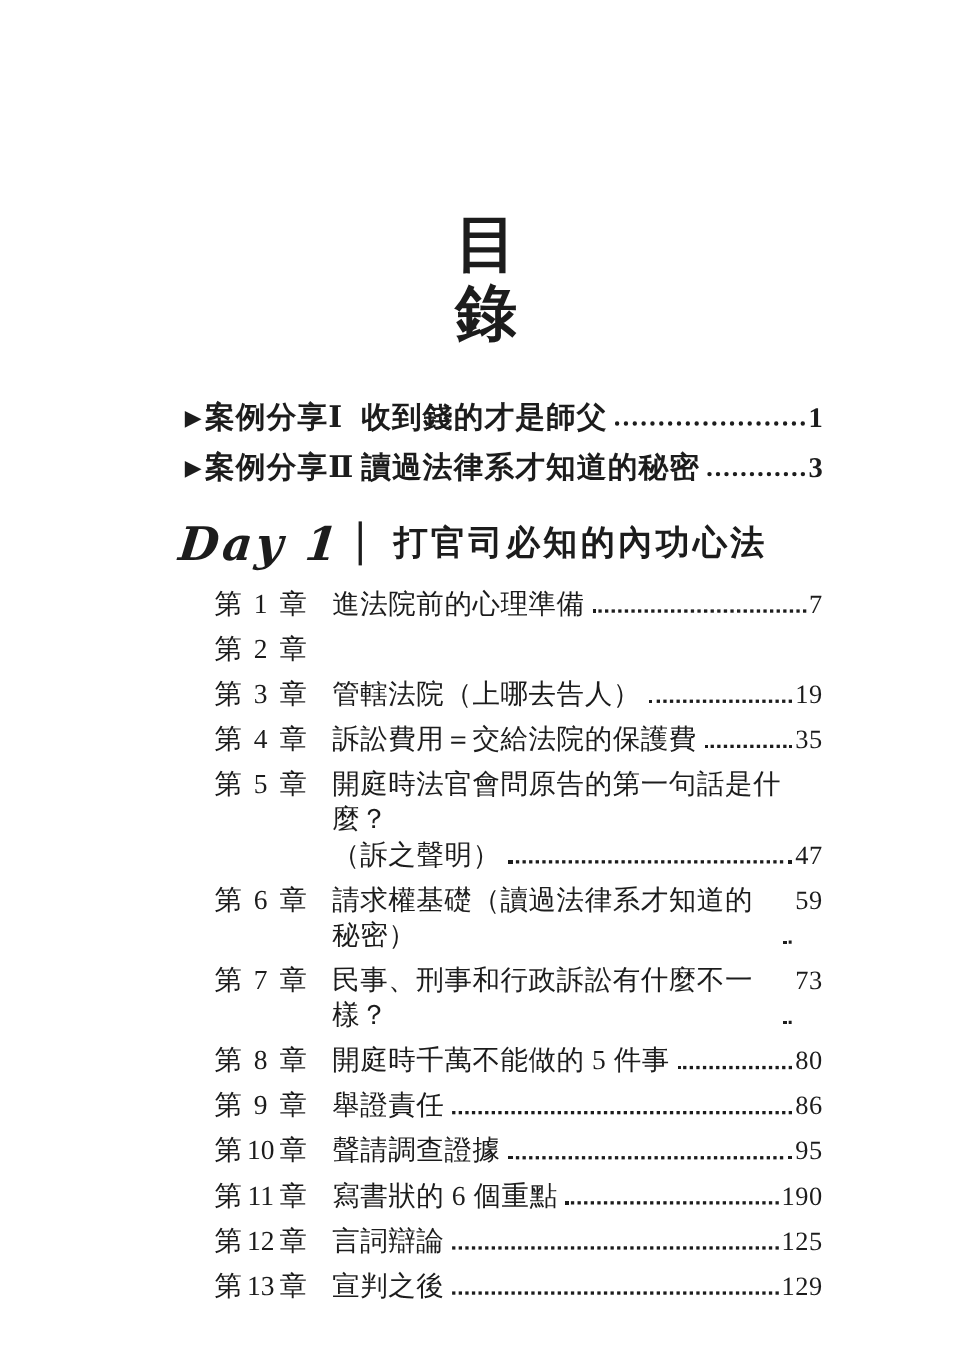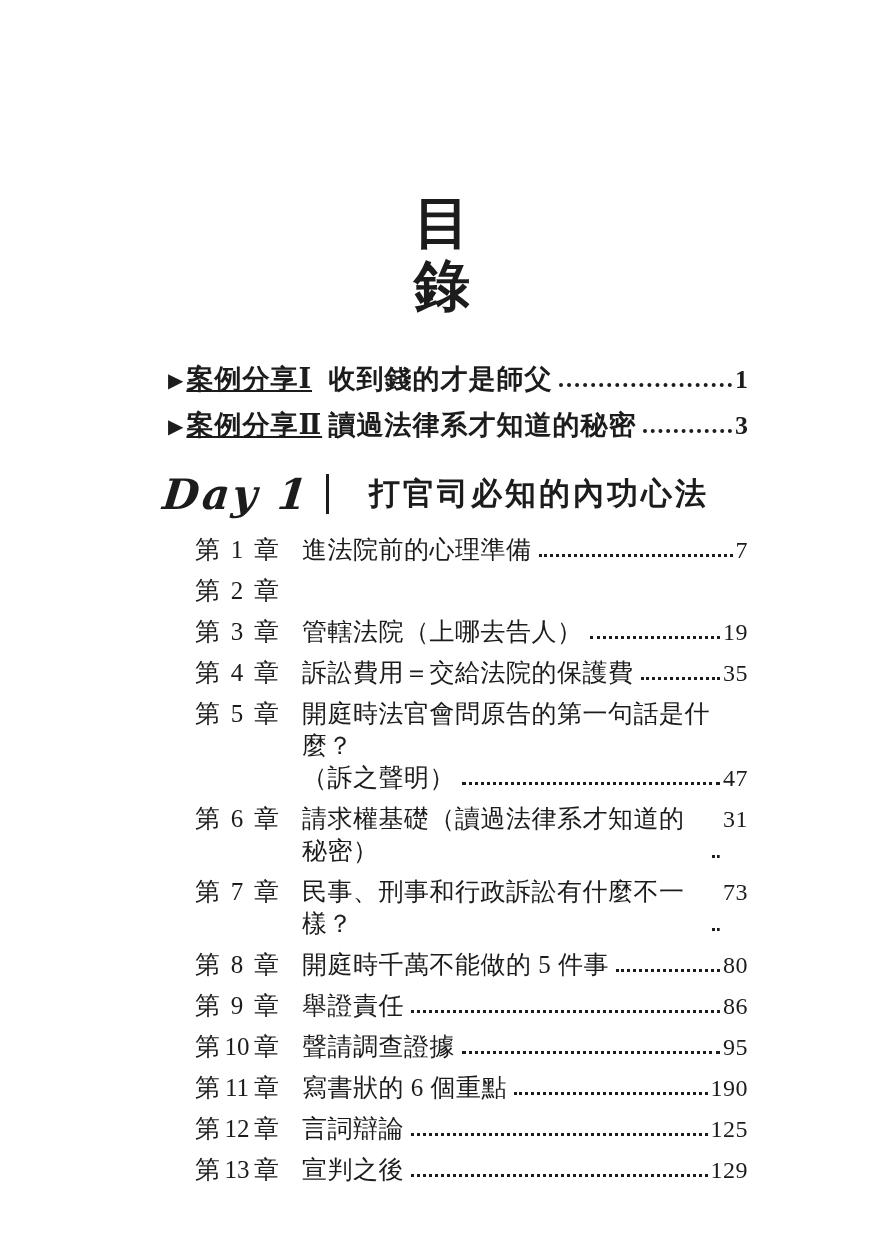--- a/index.html
+++ b/index.html
@@ -45,21 +45,20 @@
   .case-marker {
     font-size: 20px;
     margin-right: 3px;
     align-self: center;
     line-height: 30px;
   }
   .case-label {
     width: 142px;
     flex: 0 0 auto;
     letter-spacing: 1px;
-    text-decoration: underline;
   }
   .case-title { flex: 0 0 auto; letter-spacing: 1px; }
 
   
   .leader {
     flex: 1 1 auto;
     min-width: 8px;
     align-self: flex-end;
     margin: 0 3px 9px 7px;
     border-bottom: 3px dotted #1c1c1c;
@@ -97,21 +96,21 @@
     width: 3px;
     height: 40px;
     background: #1c1c1c;
     flex: 0 0 auto;
   }
   .day-title {
     font-family: "Liberation Sans", "DejaVu Sans", sans-serif;
     font-weight: 600;
     font-size: 31px;
     letter-spacing: 3px;
-    padding-left: 40px;
+    padding-left: 29px;
   }
 
   
   .chapter-list {
     position: absolute;
     top: 534px;
     left: 195px;
     right: 138px;
     font-size: 25px;
   }
@@ -234,21 +233,21 @@
       <div class="chapter-row">
         <div class="ch-label">
           <span>第</span>
           <span>6</span>
           <span>章</span>
         </div>
         <div class="ch-body">
           <div class="ch-line last">
             <span class="ch-text">請求權基礎（讀過法律系才知道的秘密）</span>
             <span class="leader"></span>
-            <span class="pagenum">31</span>
+            <span class="pagenum">59</span>
           </div>
         </div>
       </div>
       <div class="chapter-row">
         <div class="ch-label">
           <span>第</span>
           <span>7</span>
           <span>章</span>
         </div>
         <div class="ch-body">

